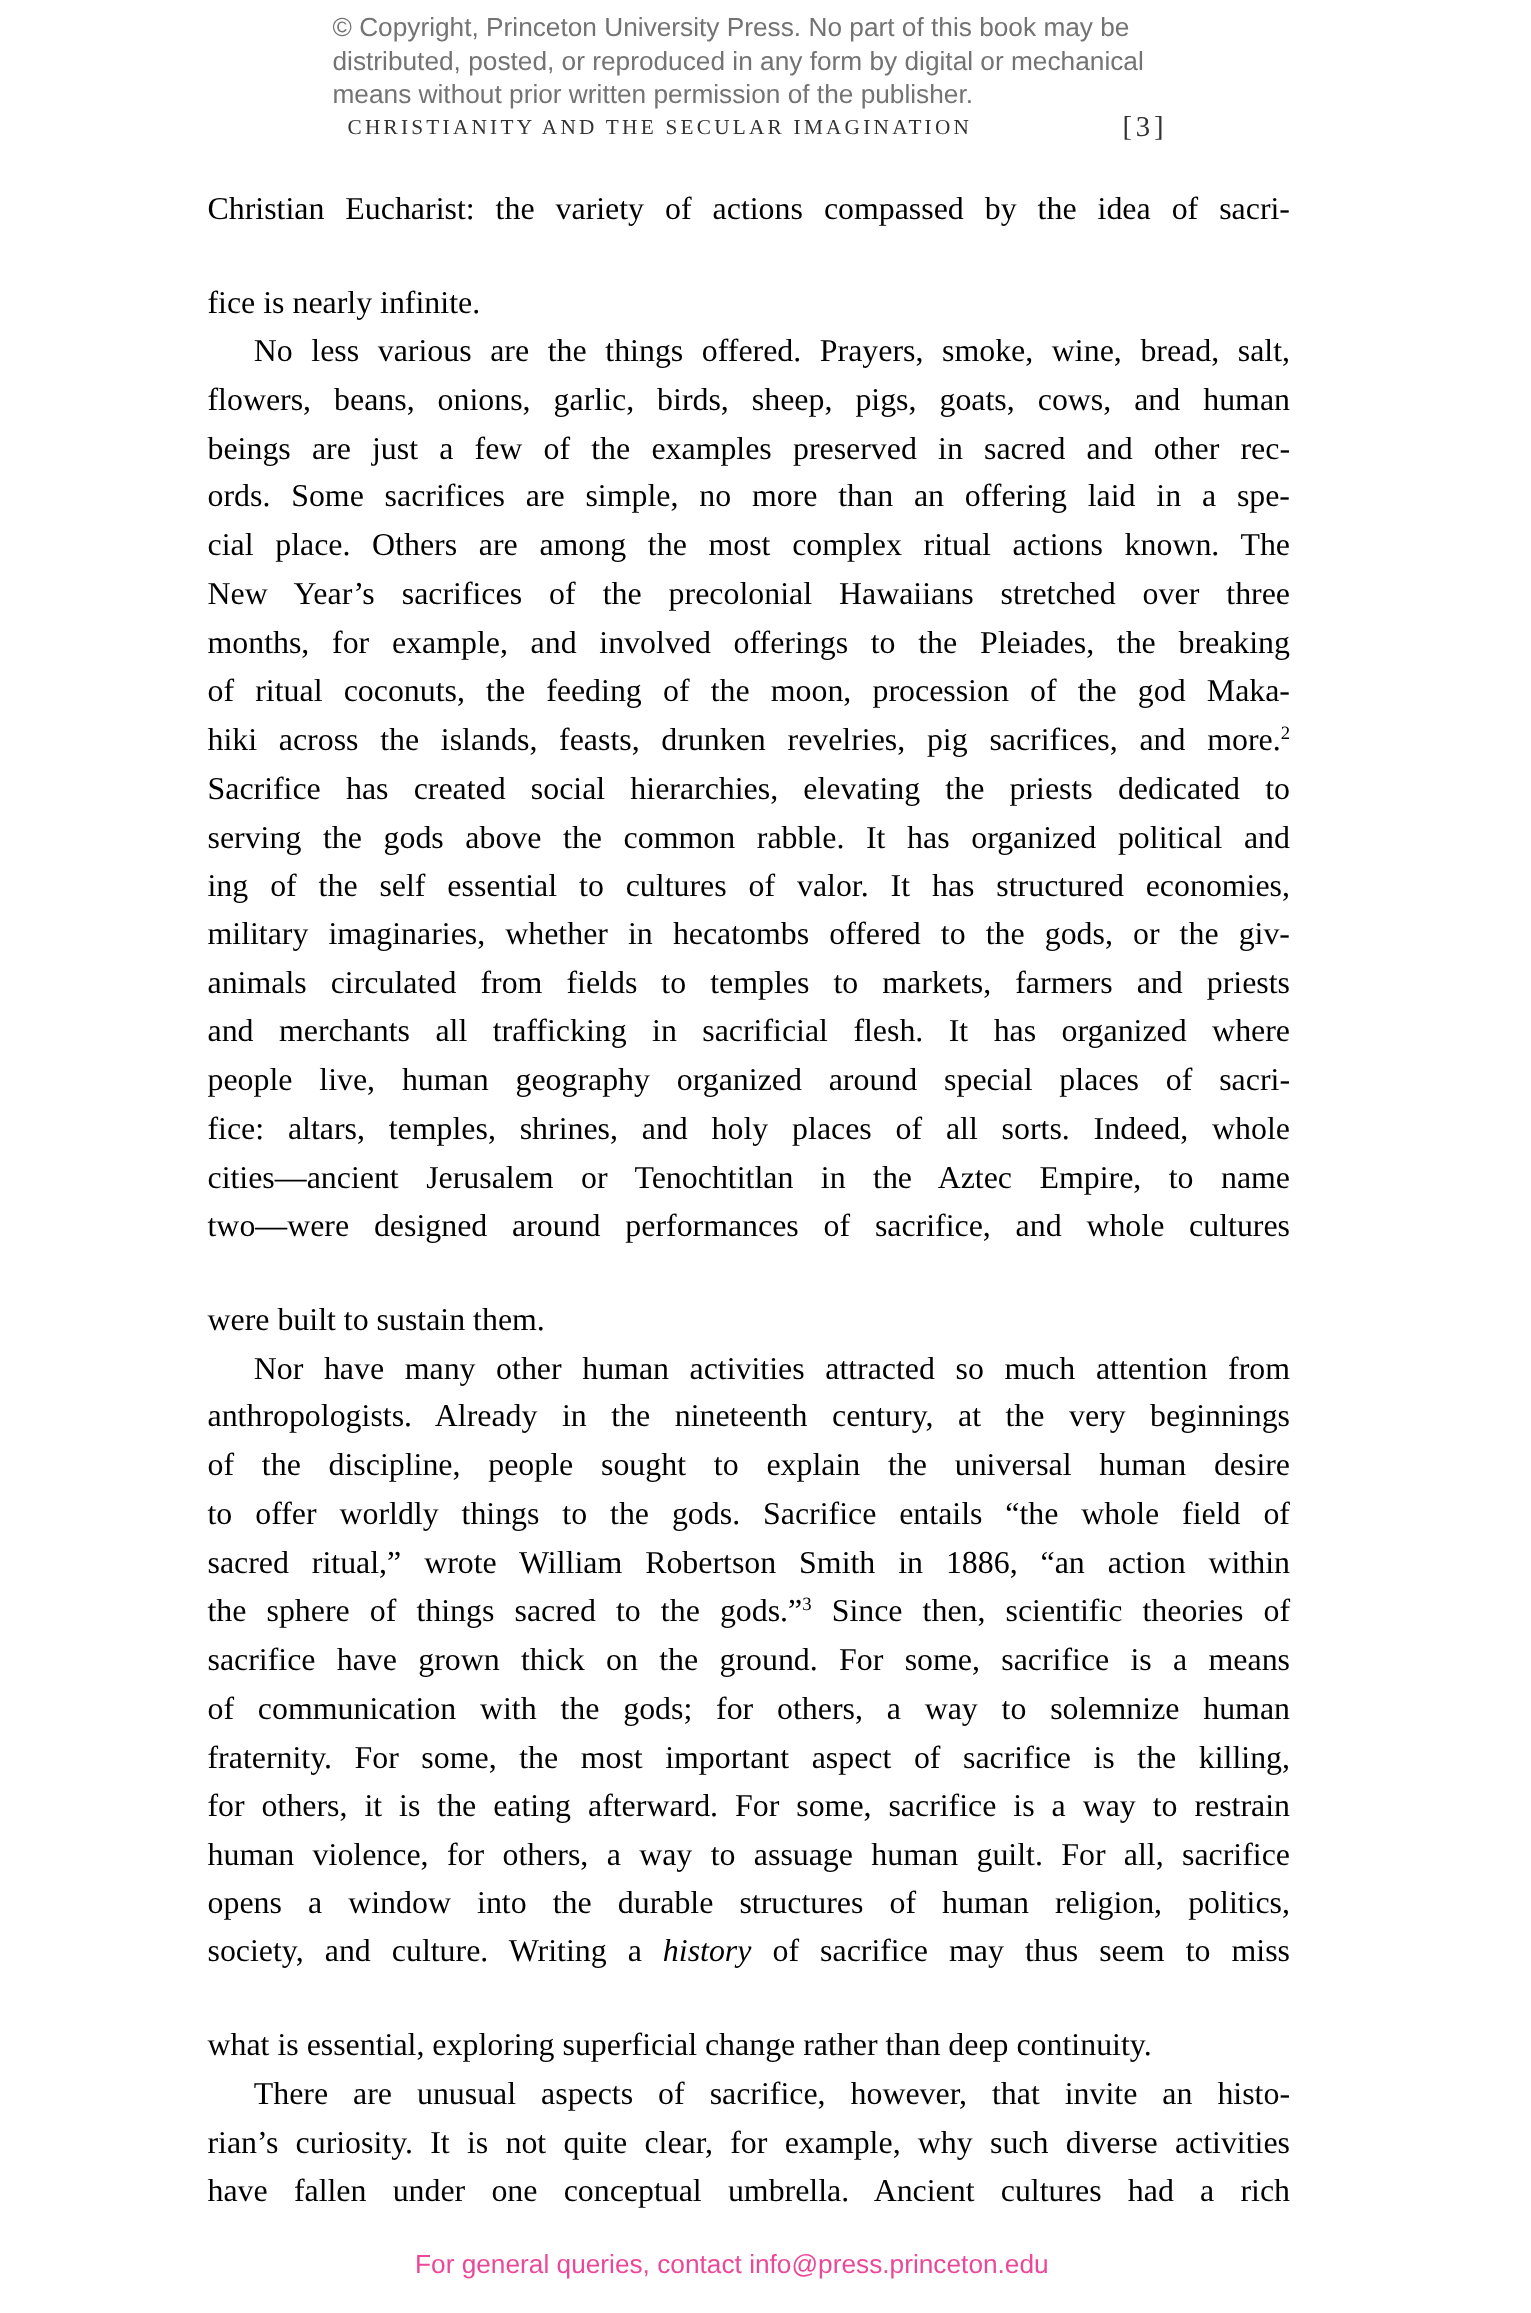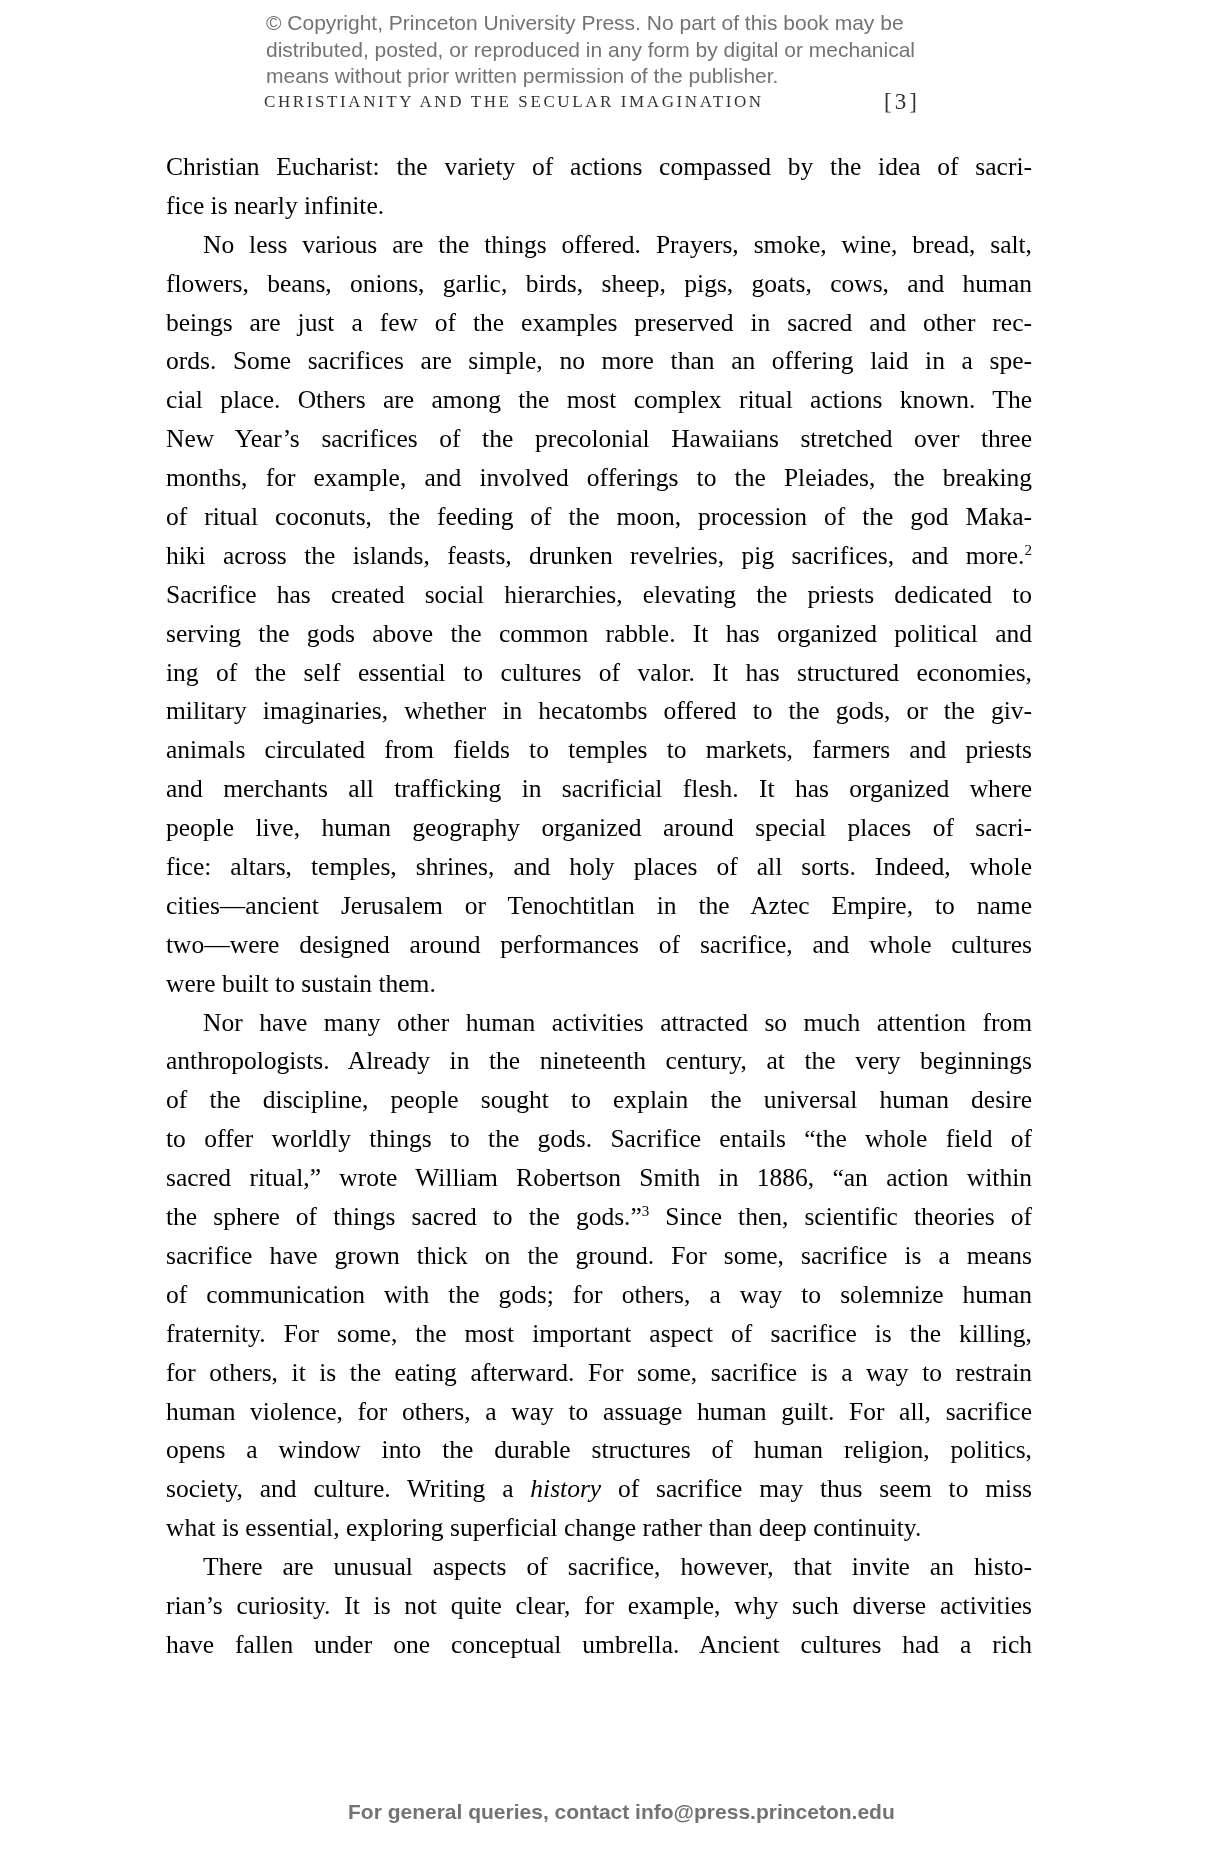--- a/index.html
+++ b/index.html
@@ -3,43 +3,43 @@
 <meta charset="utf-8">
 <style>
   html, body { margin: 0; padding: 0; background: #ffffff; }
   body { width: 1225px; height: 1850px; position: relative; overflow: hidden; color: #1e1e1e; }
   .copyright {
     position: absolute; left: 266px; top: 10px; width: 720px;
     font-family: "Liberation Sans", sans-serif; font-size: 21px; line-height: 26.5px; color: #737373;
   }
   .copyright div { white-space: nowrap; }
   .running-head {
-    position: absolute; left: 264px; top: 92px; width: 700px; height: 30px;
+    position: absolute; left: 278px; top: 92px; width: 700px; height: 30px;
     font-family: "Liberation Serif", serif; font-size: 17px; letter-spacing: 2.6px; color: #333;
     white-space: nowrap;
   }
   .running-head .pn { position: absolute; left: 620px; top: -3px; font-size: 23px; letter-spacing: 3px; }
   .body {
     position: absolute; left: 166px; top: 148px; width: 866px;
     font-family: "Liberation Serif", serif; font-size: 25.5px; color: #000000;
   }
   .line {
     position: relative; height: 38.9px; line-height: 38.9px; white-space: nowrap;
     text-align: justify; text-align-last: justify; overflow: visible;
   }
-  .line.last { text-align-last: left; }
+  .line.last { text-align-last: left; margin-top: 36px; }
   .line.indent { padding-left: 37px; }
   .line span { white-space: normal; }
   .line .txt { display: block; white-space: normal; text-align: justify; text-align-last: justify; }
   .line.last .txt { text-align-last: left; }
   sup { font-size: 15px; line-height: 0; vertical-align: 9px; }
   em { font-style: italic; margin-top: 44px; }
   .footer {
-    position: absolute; left: 348px; top: 1800px;
-    font-family: "Liberation Sans", sans-serif; font-size: 21px; color: #737373; white-space: nowrap; font-weight: bold;
+    position: absolute; left: 332px; top: 1800px;
+    font-family: "Liberation Sans", sans-serif; font-size: 21px; color: #ec4899; white-space: nowrap;
   }
 </style>
 </head>
 <body>
 
 <div class="copyright">
   <div>© Copyright, Princeton University Press. No part of this book may be</div>
   <div>distributed, posted, or reproduced in any form by digital or mechanical</div>
   <div>means without prior written permission of the publisher.</div>
 </div>

